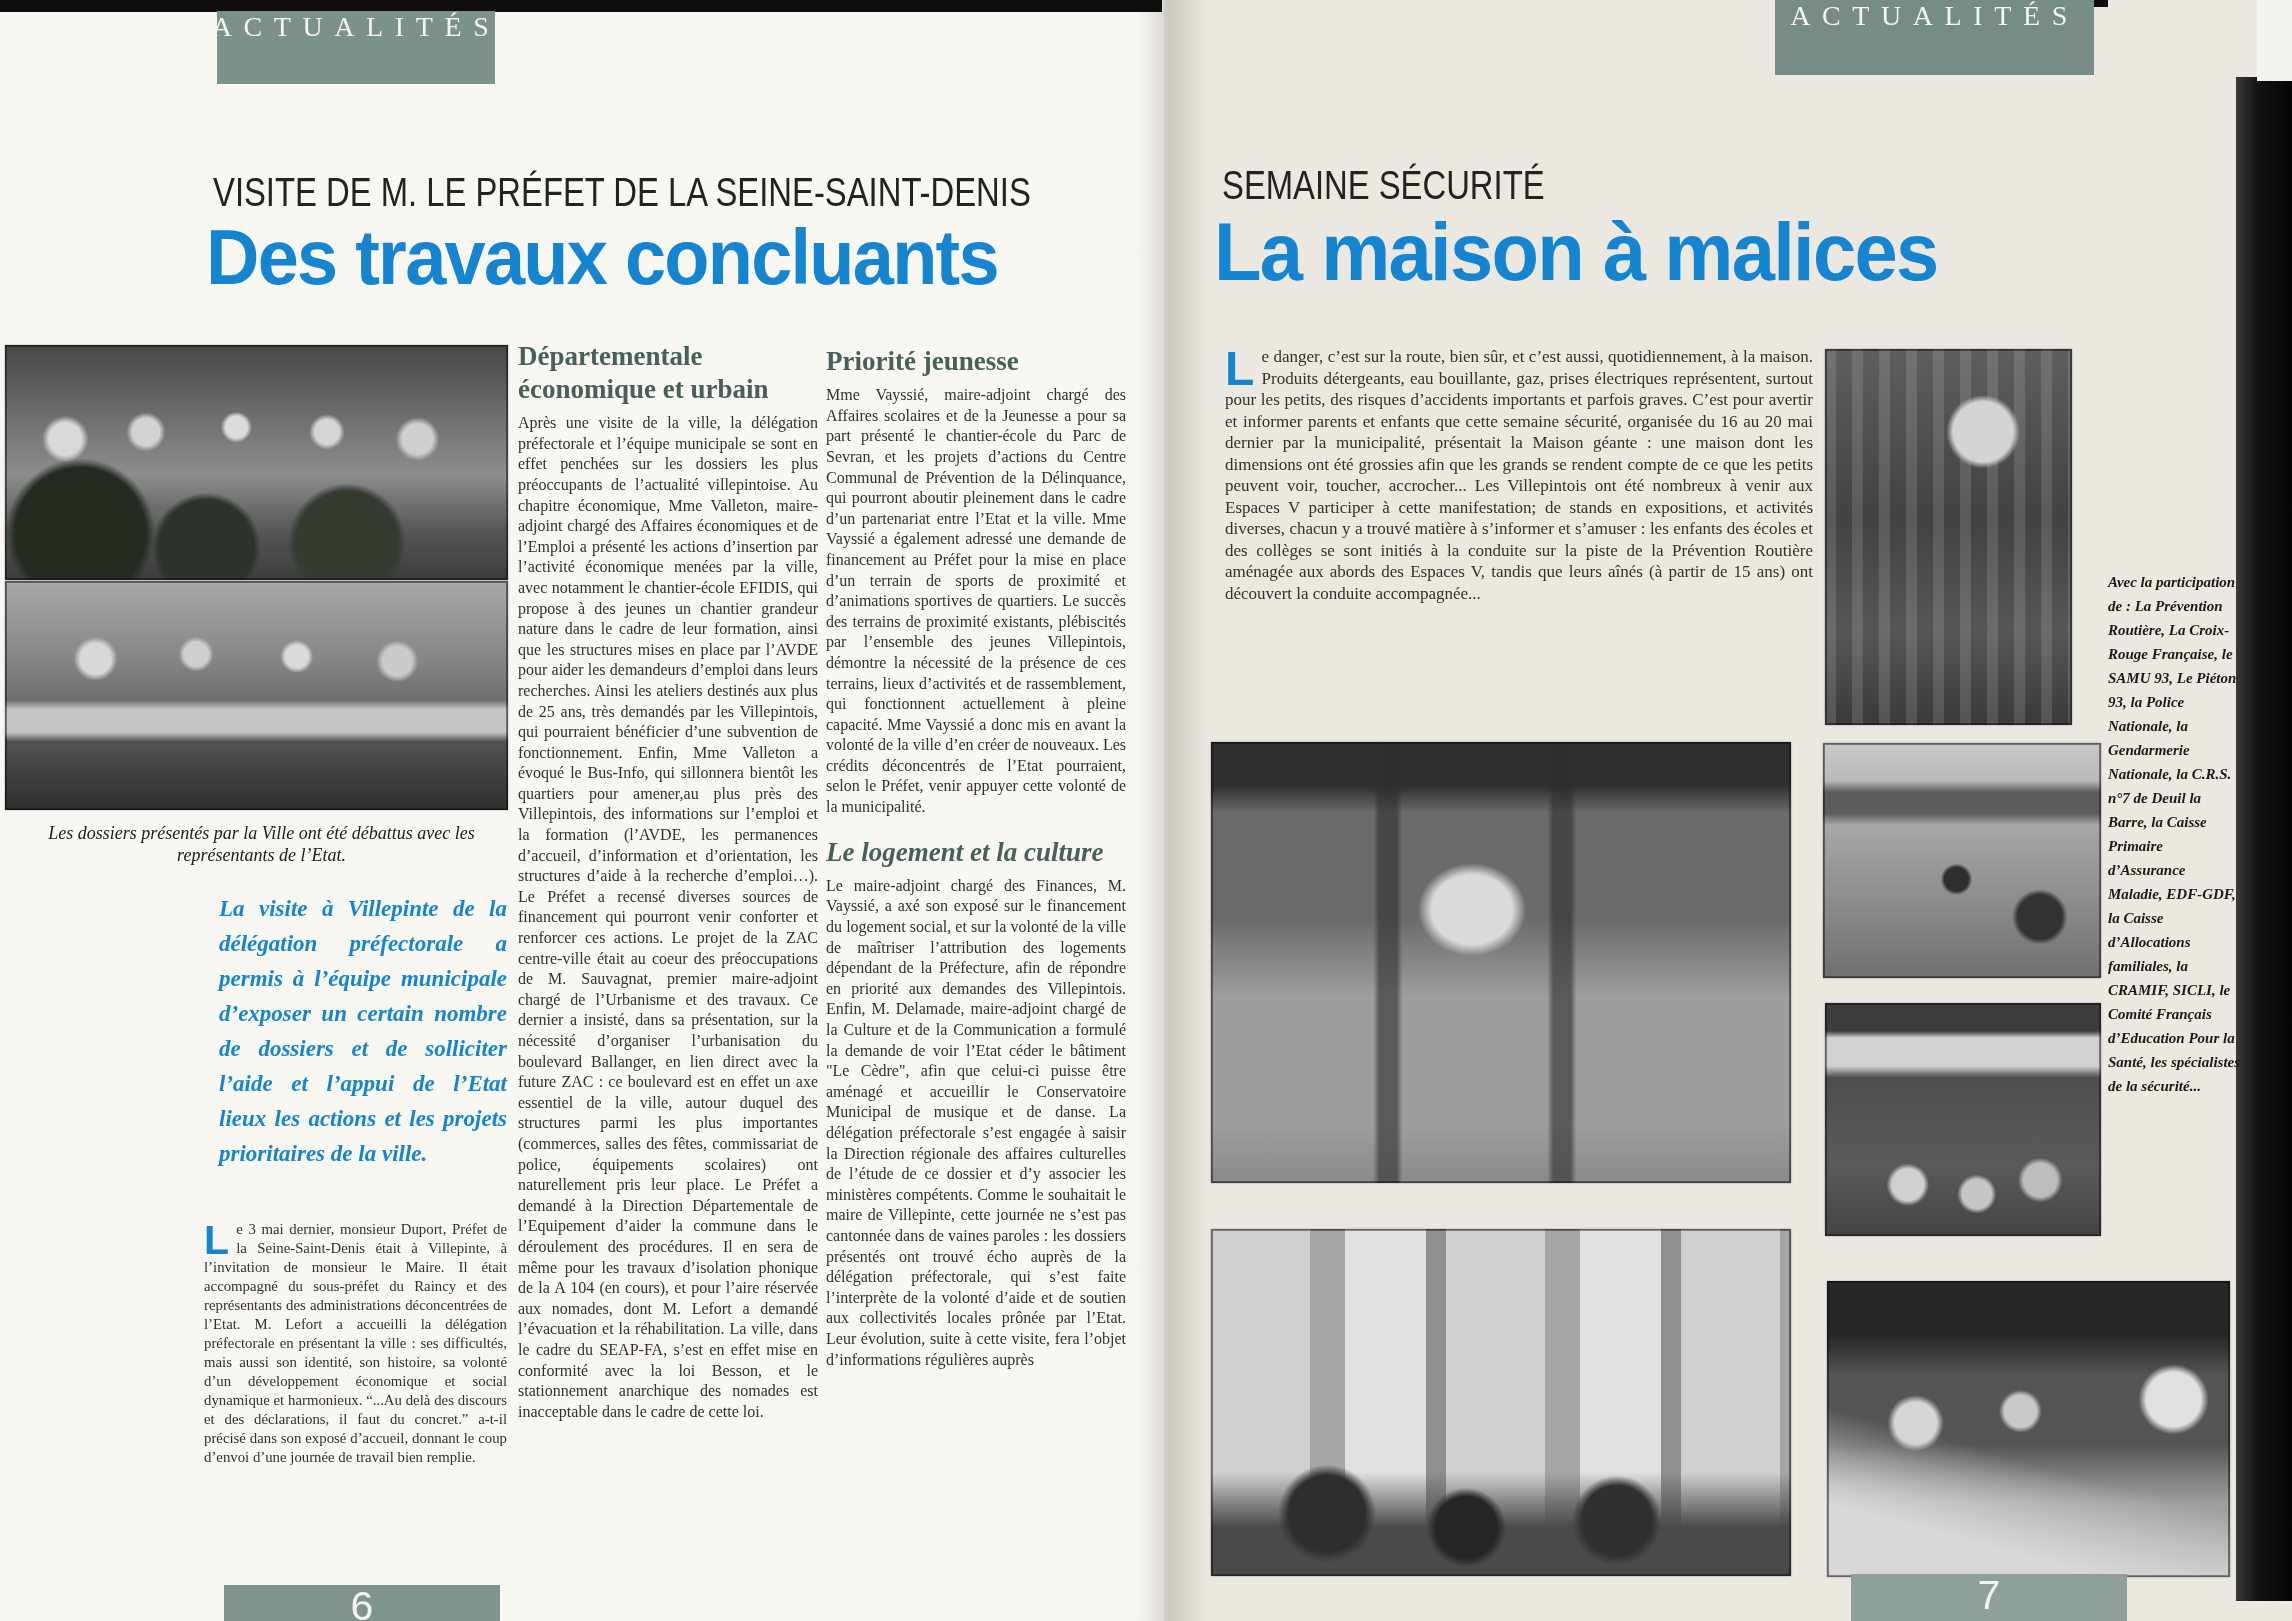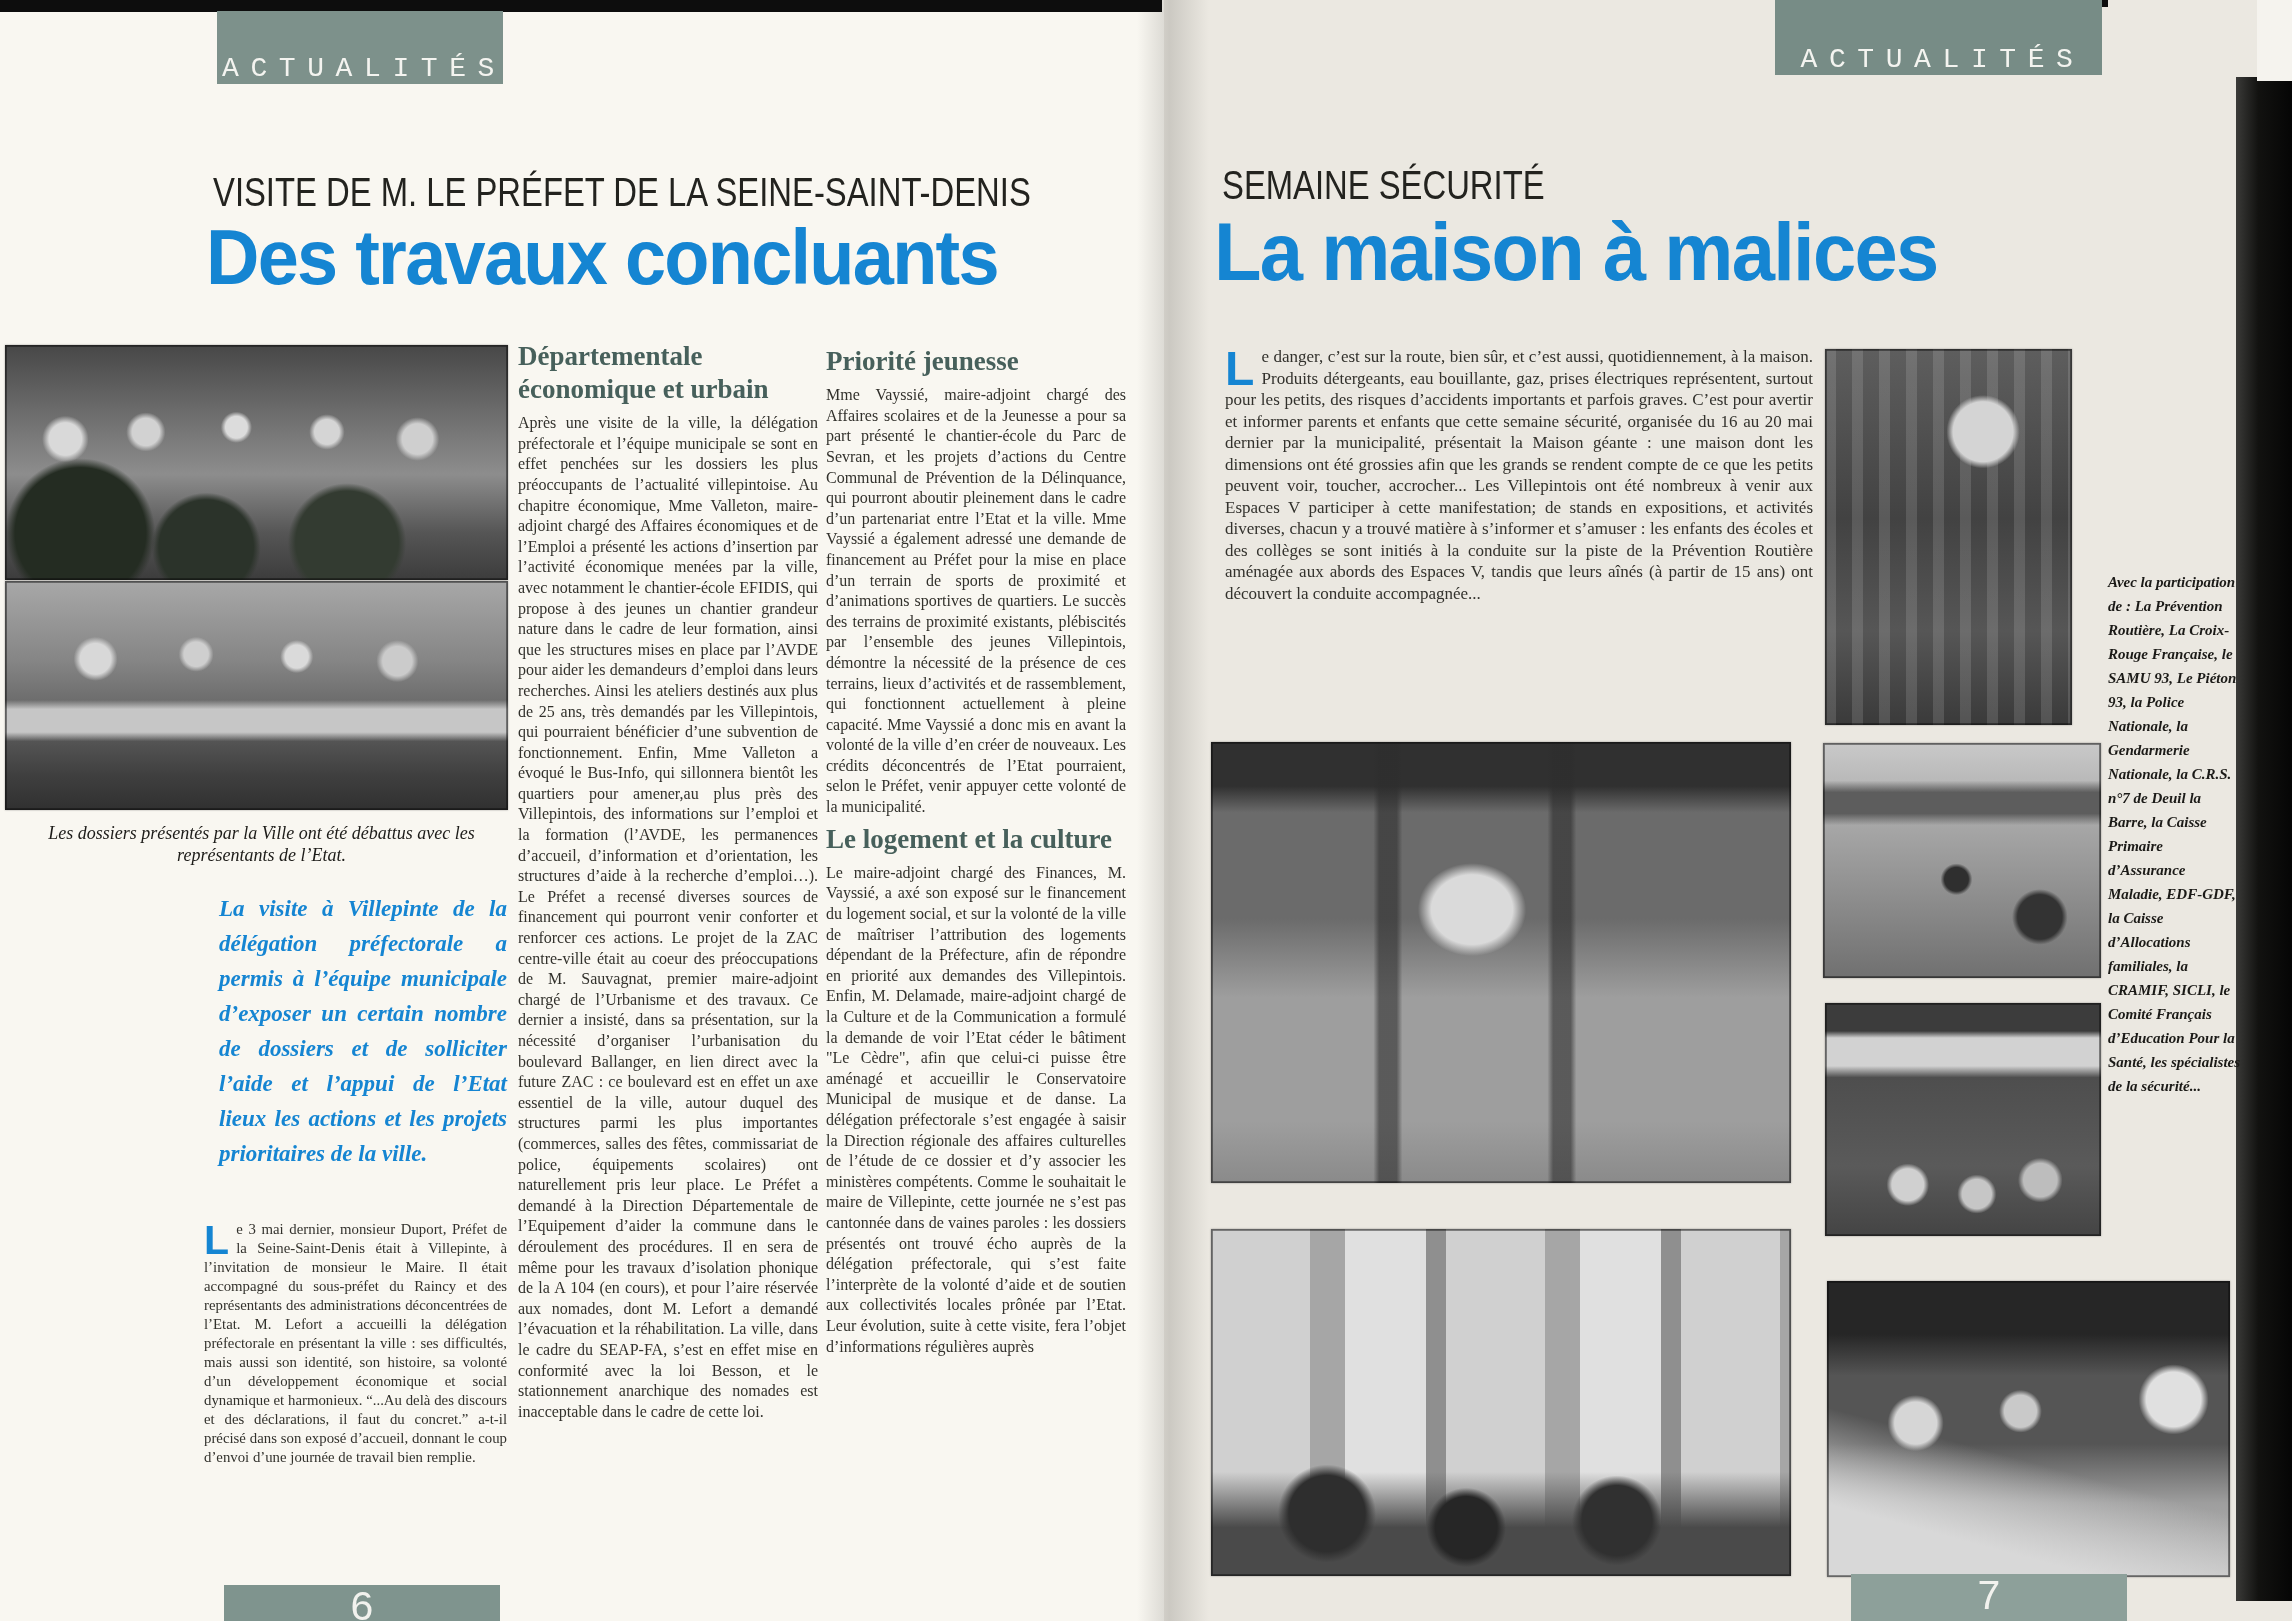--- a/index.html
+++ b/index.html
@@ -8,22 +8,22 @@
   .page-left{position:absolute;left:0;top:0;width:1164px;height:1621px;background:#f9f7f1;}
   .page-right{position:absolute;left:1164px;top:0;width:1128px;height:1621px;background:#ebe8e1;}
   .gutter{position:absolute;left:1137px;top:0;width:72px;height:1621px;
           background:linear-gradient(90deg,rgba(0,0,0,0) 0%,rgba(60,60,55,.18) 45%,rgba(0,0,0,0) 100%);}
   .topbar{position:absolute;background:#0d0d0d;}
   .edge-right{position:absolute;left:2236px;top:77px;width:56px;height:1524px;
           background:linear-gradient(90deg,#3a3a38 0%,#121210 40%,#050505 100%);}
   .edge-right-top{position:absolute;left:2257px;top:0;width:36px;height:81px;background:#f5f3ee;}
 
   .section-label{position:absolute;background:#7d918b;color:#f4f4f0;
-          font-family:Liberation Mono, monospace;font-size:28px;letter-spacing:11.6px;
-          display:flex;align-items:flex-end;justify-content:center;padding-left:8px;}
+          font-family:Liberation Serif, serif;font-size:28px;letter-spacing:11.6px;
+          display:flex;align-items:flex-start;justify-content:center;}
   .kicker{position:absolute;color:#23231f;font-family:"Liberation Sans",sans-serif;
           font-size:40px;font-weight:500;transform:scaleX(.82);transform-origin:left center;white-space:nowrap;}
   .headline{position:absolute;color:#1585d2;font-family:"Liberation Sans",sans-serif;
           font-weight:bold;font-size:77px;letter-spacing:-1.8px;transform:scaleX(.96);
           transform-origin:left center;white-space:nowrap;}
 
   .photo{position:absolute;background-color:#777;box-shadow:inset 0 0 0 1.8px rgba(10,10,10,.55), 0 0 1.8px rgba(0,0,0,.35);}
   .ph-conference{background:
       radial-gradient(circle at 12% 40%,#d9d9d9 0 3.5%,transparent 5%),
       radial-gradient(circle at 28% 37%,#d2d2d2 0 3.5%,transparent 5%),
@@ -74,21 +74,21 @@
       linear-gradient(180deg,#262626 0 18%,#555 32% 55%,#9e9e9e 75%,#b9b9b9 100%);}
 
   .caption{position:absolute;color:#1d1c19;font-weight:normal;font-style:italic;
           font-size:18px;line-height:22.4px;text-align:center;}
   .intro{position:absolute;color:#1585d2;font-weight:bold;font-style:italic;
           font-size:23px;line-height:35px;text-align:justify;}
   .bodycol{position:absolute;color:#32312c;font-size:16px;line-height:20.6px;
           text-align:justify;overflow:hidden;}
   .bodycol p{margin:0;}
   .bodycol h3{margin:0 0 7.2px 0;font-size:27px;line-height:33px;color:#47605b;font-weight:bold;}
-  .bodycol h3.mt{margin-top:5px;}
+  .bodycol h3.mt{margin-top:18px;font-style:italic;}
   .lead-right{font-size:17px;line-height:21.5px;}
   .dropcap{float:left;color:#1585d2;font-family:"Liberation Sans",sans-serif;
           font-weight:bold;font-size:41px;line-height:36px;padding:1.8px 7.2px 0 0;}
   .dropcap.big{font-size:48px;line-height:41px;}
   .sidebar{position:absolute;color:#17key1714;color:#1b1a17;font-weight:bold;font-style:italic;
           font-size:15px;line-height:24px;text-align:left;}
   .pagenum{position:absolute;background:#7f948e;color:#f2f2ee;
           font-family:"Liberation Sans",sans-serif;font-size:41px;
           display:flex;align-items:flex-start;justify-content:center;}
   .pagenum span{margin-top:-1.8px;}

